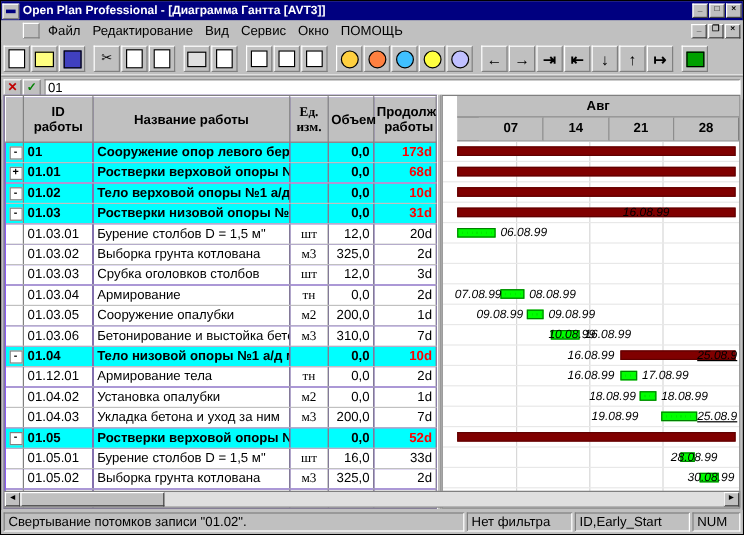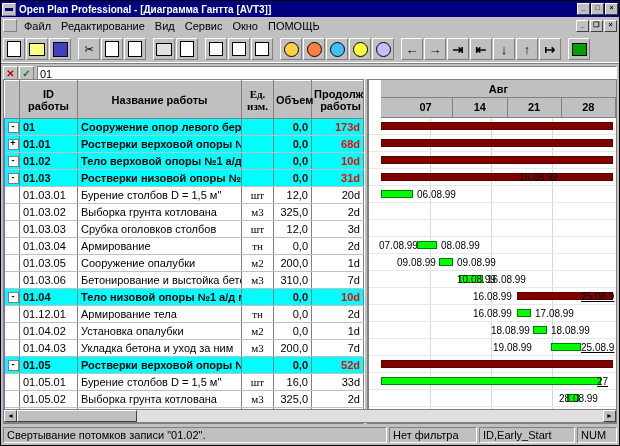--- a/index.html
+++ b/index.html
@@ -70,21 +70,21 @@
   }
   .winbtn span { position: relative; top: -1px; }
 
   
   .menubar {
     height: 17px;
     display: flex;
     align-items: center;
     background: #c0c0c0;
     border-bottom: 1px solid #c0c0c0;
-    padding-left: 2px;
+    padding-left: 18px;
     font-size: 11px;
   }
   .menubar .mitem {
     padding: 1px 5px;
     white-space: nowrap;
   }
   .menubar .mleftbox {
     width: 14px; height: 13px;
     background: #c0c0c0;
     border: 1px solid #fff;
@@ -295,20 +295,21 @@
     position: relative;
     background: #fff;
     height: 305px;
     overflow: hidden;
   }
   .grow {
     height: 17px;
     position: relative;
     border-bottom: 1px solid #e8e8e8;
     box-sizing: border-box;
+    font-style: italic;
   }
   .gridline {
     position: absolute;
     top: 0; bottom: 0;
     width: 1px;
     background: #d8d8d8;
   }
   .bar {
     position: absolute;
     height: 8px;
@@ -744,24 +745,20 @@
           </div>
           <div class="grow">
             <div class="bar green" style="left: 182px; width: 30px;"></div>
             <div class="lbl" style="left: 124px;">19.08.99</div>
             <div class="lbl u" style="left: 212px;">25.08.9</div>
           </div>
           <div class="grow">
             <div class="bar dark" style="left: 12px; width: 232px;"></div>
           </div>
           <div class="grow">
-            <div class="bar green" style="left: 12px; width: 220px;"></div>
-            <div class="lbl u" style="left: 228px;">27</div>
-          </div>
-          <div class="grow">
             <div class="bar green" style="left: 198px; width: 12px;"></div>
             <div class="lbl" style="left: 190px;">28.08.99</div>
           </div>
           <div class="grow">
             <div class="bar green" style="left: 214px; width: 16px;"></div>
             <div class="lbl" style="left: 204px;">30.08.99</div>
           </div>
         </div>
     </div>
   </div>

